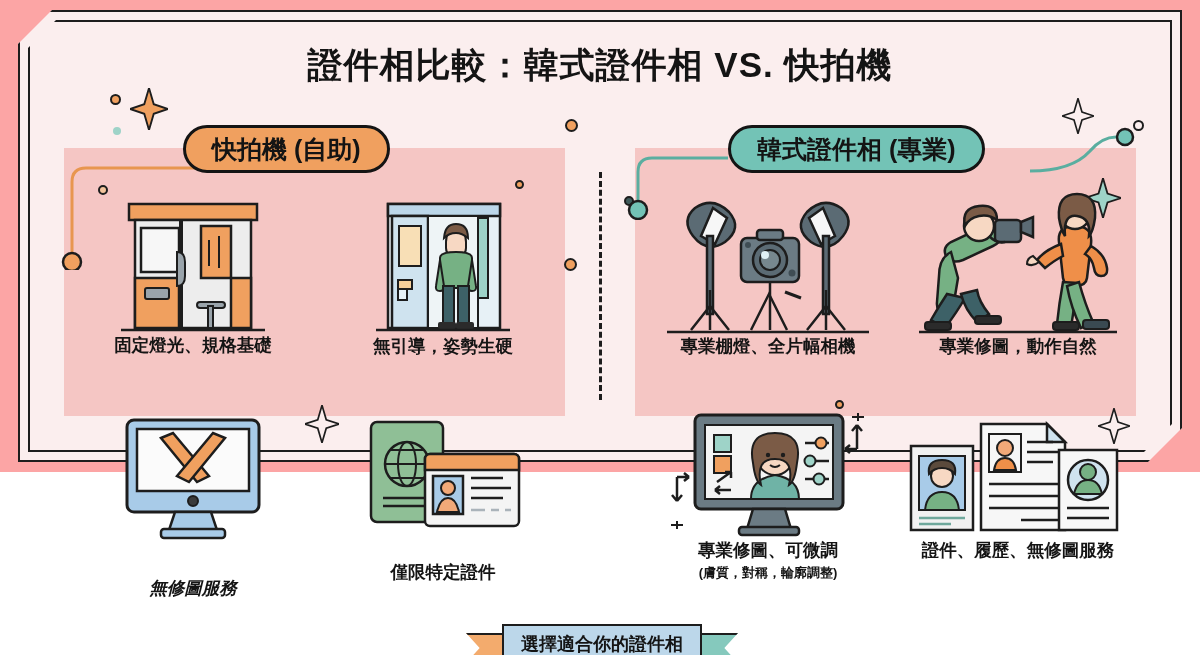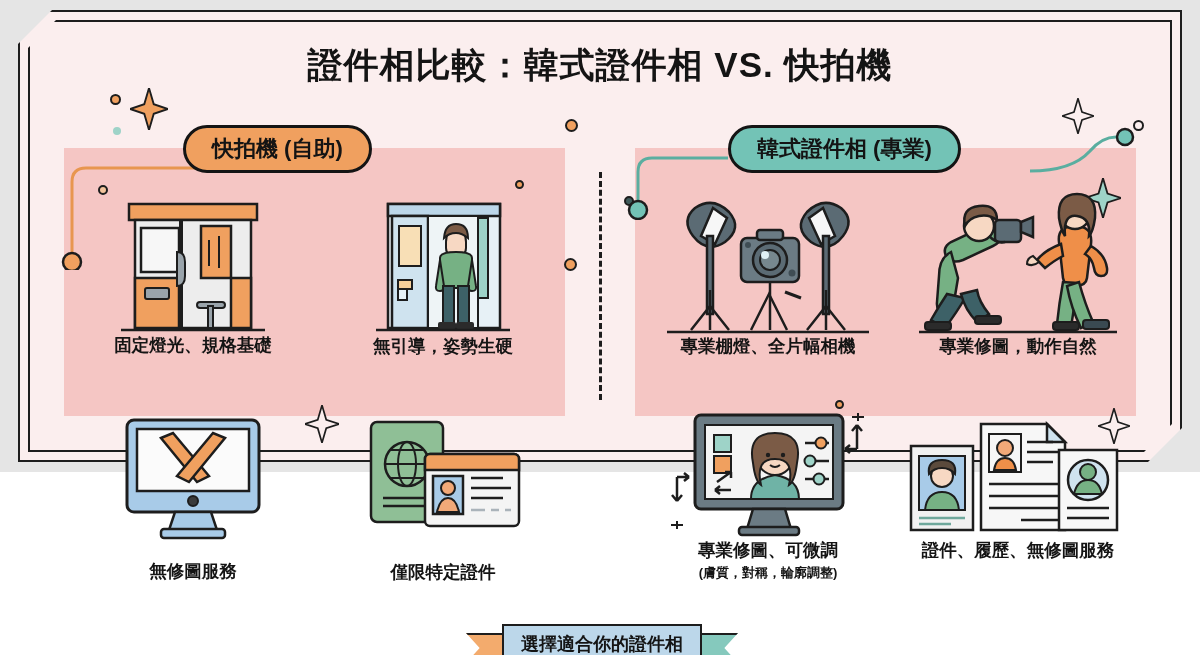--- a/index.html
+++ b/index.html
@@ -4,21 +4,21 @@
 <style>
   * { box-sizing: border-box; margin: 0; padding: 0; }
   html, body {
     width: 1200px; height: 655px;
     font-family: "Liberation Sans", "DejaVu Sans", sans-serif;
     overflow: hidden;
   }
   #stage {
     position: relative;
     width: 1200px; height: 472px;
-    background: #e5e5e5;
+    background: #fca5a5;
   }
   
   .frame-outer {
     position: absolute;
     left: 18px; top: 10px; right: 18px; bottom: 10px;
     border: 2.5px solid #1d1d1d;
     background: #fbeeee;
     clip-path: polygon(34px 0, 100% 0, 100% calc(100% - 34px), calc(100% - 34px) 100%, 0 100%, 0 34px);
   }
   .frame-inner {
@@ -53,21 +53,21 @@
     color: #141414;
     letter-spacing: 1px;
   }
   
   .badge {
     position: absolute;
     height: 48px;
     border: 3px solid #141414;
     border-radius: 26px;
     display: flex; align-items: center; justify-content: center;
-    font-size: 22px; font-weight: bold; color: #141414;
+    font-size: 25px; font-weight: bold; color: #141414;
     padding: 0 26px;
     z-index: 6;
   }
   .badge.left  { left: 183px; top: 125px; background: #f0a05f; }
   .badge.right { left: 728px; top: 125px; background: #73c3b6; }
 
   
   .conn { position: absolute; z-index: 5; }
   .dot {
     position: absolute; border-radius: 50%;
@@ -228,21 +228,21 @@
         <rect x="24" y="17" width="112" height="62" fill="#fbfbfb" stroke="#1d1d1d" stroke-width="2.5"></rect>
         <g stroke="#1d1d1d" stroke-width="2.5" fill="#f0a05f">
           <path d="M48 26 L60 21 L96 64 L84 70 Z"></path>
           <path d="M112 26 L100 21 L64 64 L76 70 Z"></path>
         </g>
         <circle cx="80" cy="89" r="5" fill="#3b3b3b" stroke="#1d1d1d" stroke-width="2"></circle>
         <path d="M62 100 L98 100 L104 118 L56 118 Z" fill="#a8cbe8" stroke="#1d1d1d" stroke-width="2.5"></path>
         <rect x="48" y="117" width="64" height="9" rx="3" fill="#a8cbe8" stroke="#1d1d1d" stroke-width="2.5"></rect>
       </svg>
     </div>
-    <div class="label" style="margin-top:9px;">無修圖服務</div>
+    <div class="label" style="margin-top:26px;font-style:italic;">無修圖服務</div>
   </div>
 
   <div class="cell" style="left:648px; top:190px; width:240px;">
     <div class="art" style="height:146px;">
       <svg viewBox="0 0 230 150" width="230" height="150" style="position:absolute;left:5px;top:0;">
         <g stroke="#1d1d1d" stroke-width="2.5" fill="#5b6b74">
           <path d="M42 18 q18 -12 34 4 q14 16 -4 30 q-18 12 -32 -6 q-12 -16 2 -28 Z"></path>
           <path d="M60 18 l14 10 l-12 26 l-14 -8 Z" fill="#f7f7f7"></path>
           <rect x="54" y="46" width="6" height="78" fill="#5b6b74"></rect>
           <path d="M38 140 L57 116 L76 140" fill="none"></path>

